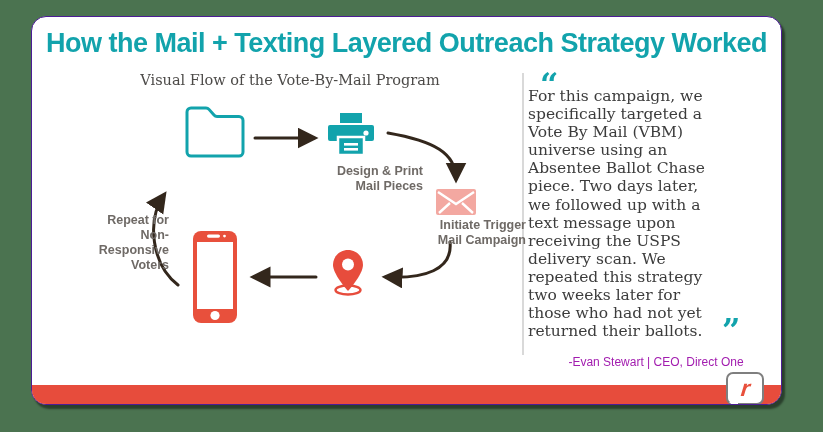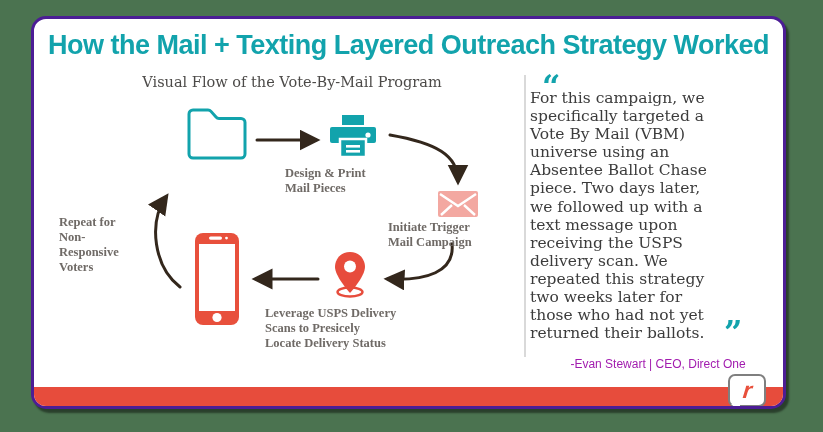--- a/index.html
+++ b/index.html
@@ -1,28 +1,28 @@
 <!DOCTYPE html>
 <html><head>
 <meta charset="utf-8">
 <style>
   html,body{margin:0;padding:0;}
   #stage{position:relative;width:823px;height:432px;background:#4b7350;overflow:hidden;
          font-family:"Liberation Sans",sans-serif;}
   .card{position:absolute;left:31px;top:16px;width:749px;height:387px;background:#ffffff;
-        border:3px solid #4c1d95;border-radius:15px;box-shadow:3px 4px 2px rgba(0,0,0,0.45);
+        border:1px solid #4c1d95;border-radius:15px;box-shadow:3px 4px 2px rgba(0,0,0,0.45);
         overflow:hidden;}
   .title{position:absolute;left:0;top:11px;width:749px;text-align:center;
          font-size:27px;font-weight:800;letter-spacing:-0.5px;color:#12a3ac;}
   .subtitle{position:absolute;left:28px;top:55px;width:460px;text-align:center;
             font-family:"DejaVu Serif",serif;font-weight:400;font-size:14.5px;color:#4c4a48;}
   .divider{position:absolute;left:490px;top:56px;width:2px;height:282px;background:#d9d9d9;}
   .multiline{white-space:pre-line;}
-  .step-label{position:absolute;text-align:left;font-size:12.5px;font-weight:700;
-              line-height:15px;color:#6f6a66;font-family:Liberation Serif, serif;}
+  .step-label{position:absolute;text-align:right;font-size:12.5px;font-weight:700;
+              line-height:15px;color:#6f6a66;}
   .icon-wrap{position:absolute;}
   .quote-mark{position:absolute;font-family:"DejaVu Serif",serif;font-weight:700;
               font-size:32px;color:#12a3ac;line-height:1;}
   .quote-text{position:absolute;left:496px;top:70px;width:256px;text-align:left;
               font-family:"DejaVu Serif",serif;font-size:15.5px;line-height:18.1px;
               color:#3c3c3c;}
   .attribution{position:absolute;left:496px;top:338px;width:256px;text-align:center;
                font-size:12px;color:#a21caf;}
   .footer-bar{position:absolute;left:0;right:0;bottom:0;height:19px;background:#e74c3c;}
   .logo-badge{position:absolute;left:694px;top:355px;width:34px;height:29px;background:#ffffff;
@@ -89,23 +89,20 @@
     <div class="step-label multiline" style="left:354px;top:201px;width:140px;">Initiate Trigger
 Mail Campaign</div>
 
     <span class="icon-wrap" style="left:299px;top:232px;">
       <svg width="34" height="47" viewBox="0 0 34 47">
         <ellipse cx="17" cy="41" rx="12.5" ry="4.5" fill="none" stroke="#e74c3c" stroke-width="2.4"></ellipse>
         <path d="M17 1 C8.2 1 2 7.8 2 16 c0 9.5 15 26 15 26 s15 -16.5 15 -26 C32 7.8 25.8 1 17 1 Z" fill="#e74c3c"></path>
         <circle cx="17" cy="15.5" r="6" fill="#ffffff"></circle>
       </svg>
     </span>
-    <div class="step-label multiline" style="left:231px;top:287px;width:180px;">Leverage USPS Delivery
-Scans to Presicely
-Locate Delivery Status</div>
 
     <span class="icon-wrap" style="left:160px;top:213px;">
       <svg width="46" height="94" viewBox="0 0 46 94">
         <rect x="1" y="1" width="44" height="92" rx="8" fill="#e8503c"></rect>
         <rect x="5" y="12" width="36" height="67" fill="#ffffff"></rect>
         <rect x="15" y="4.5" width="13" height="3.2" rx="1.6" fill="#ffffff"></rect>
         <circle cx="32.5" cy="6.1" r="1.4" fill="#ffffff"></circle>
         <circle cx="23" cy="85.5" r="4.6" fill="#ffffff"></circle>
       </svg>
     </span>

